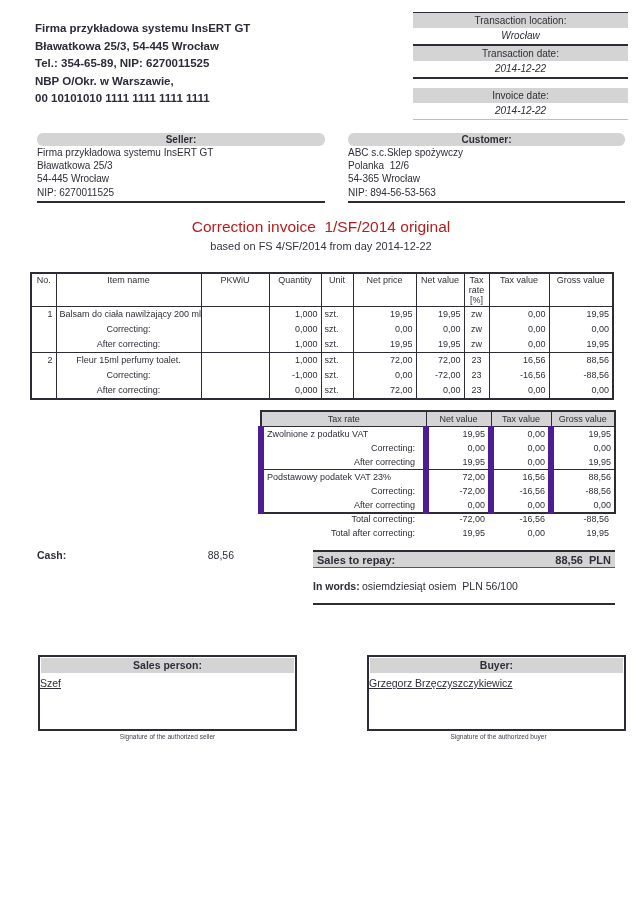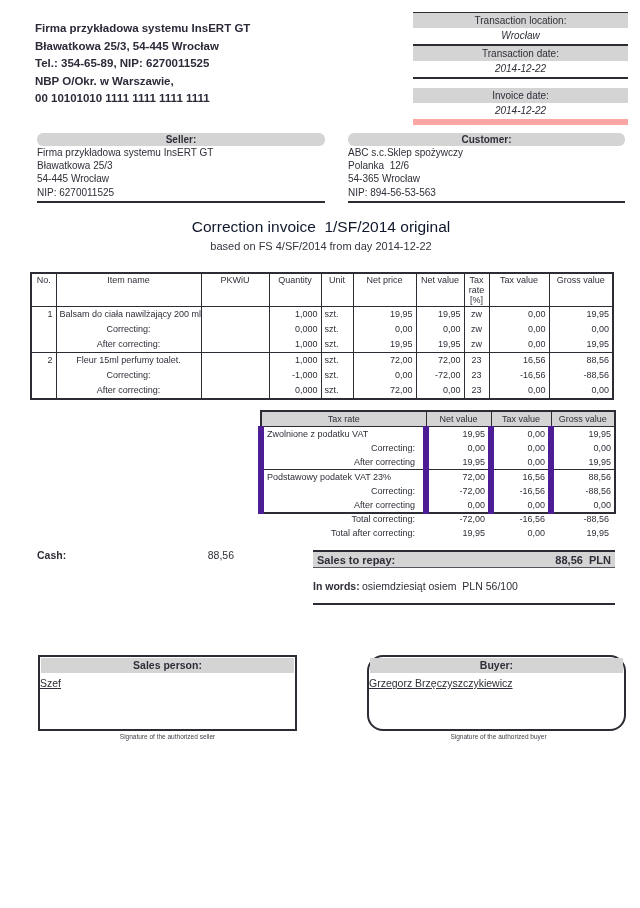--- a/index.html
+++ b/index.html
@@ -4,33 +4,33 @@
 <style>
   * { margin:0; padding:0; box-sizing:border-box; }
   html,body { background:#ffffff; }
   .page {
     position:relative; width:640px; height:908px; background:#ffffff;
     font-family:"Liberation Sans", sans-serif; color:#2e2e38; overflow:hidden;
   }
   
   .company { position:absolute; left:35px; top:20px; font-weight:bold; font-size:11.5px; line-height:17.5px; color:#2b2b3a; }
   
-  .metabox { position:absolute; left:413px; top:12px; width:215px; border-top:1px solid #2c2c34; border-bottom:6px solid #fca5a5; }
+  .metabox { position:absolute; left:413px; top:12px; width:215px; border-top:1px solid #2c2c34; border-bottom:1px solid #fca5a5; }
   .m-sec { border-bottom:2px solid #2c2c34; }
   .m-sec:last-child { border-bottom:none;margin-top:9px; }
   .m-label { background:#d4d4d4; height:15px; font-size:10px; text-align:center; line-height:15px; }
   .m-value { height:16px; font-size:10px; text-align:center; line-height:16px;font-style:italic; }
   
   .party { position:absolute; top:133px; border-bottom:2px solid #2c2c34; padding-bottom:2px; }
   .party.seller { left:37px; width:288px; }
   .party.customer { left:348px; width:277px; }
   .party-bar { background:#d4d4d4; height:13px; line-height:13px; text-align:center; font-size:10px; font-weight:bold;border-radius:6px; }
   .party-line { font-size:10px; line-height:12.2px; padding-top:1px; white-space:pre-wrap; }
   
-  .title { position:absolute; left:30px; top:218px; width:582px; text-align:center; font-size:15.5px; color:#0f172a; white-space:pre-wrap; }
+  .title { position:absolute; left:30px; top:218px; width:582px; text-align:center; font-size:15.5px; color:#b91c1c; white-space:pre-wrap; }
   .subtitle { position:absolute; left:30px; top:240px; width:582px; text-align:center; font-size:11px; color:#35353f; }
   
   table { border-collapse:collapse; table-layout:fixed; }
   .items { position:absolute; left:30px; top:272px; width:582px; font-size:9px; border:2px solid #2c2c34; }
   .items th { border:1px solid #2c2c34; font-weight:normal; vertical-align:top; text-align:center; font-size:9px; padding:1px 1px; height:33px; line-height:10px; }
   .items td { border-left:1px solid #2c2c34; border-right:1px solid #2c2c34; height:15px; line-height:15px; padding:0 3px; white-space:nowrap; overflow:hidden; }
   .items tbody { border-top:1px solid #2c2c34; }
   .c-no { text-align:right; }
   .c-name { text-align:center;margin-left:24px; }
   .c-num { text-align:right; }
@@ -54,21 +54,21 @@
                border-top:2px solid #2c2c34; border-bottom:1px solid #55555d; font-size:11px; font-weight:bold; line-height:17px; }
   .total-label { float:left; padding-left:4px; }
   .total-val { float:right; padding-right:4px; white-space:pre; }
   .inwords { position:absolute; left:313px; top:580px; width:302px; font-size:10.5px; }
   .inwords-label { font-weight:bold; }
   .inwords-val { position:absolute; left:49px; white-space:pre; }
   .bottom-line { position:absolute; left:313px; top:603px; width:302px; border-top:2px solid #2c2c34; }
   
   .sigbox { position:absolute; top:655px; height:76px; border:2px solid #2c2c34; background:#ffffff; }
   .sigbox.seller-sig { left:38px; width:259px; }
-  .sigbox.buyer-sig { left:367px; width:259px;border-radius:16px; }
+  .sigbox.buyer-sig { left:367px; width:259px; }
   .sig-bar { background:#d4d4d4; height:15px; line-height:15px; text-align:center; font-size:10.5px; font-weight:bold; margin:1px; }
   .sig-name { text-align:left; font-size:10.5px; padding-top:3px;text-decoration:underline; }
   .sig-caption { position:absolute; top:733px; font-size:6.5px; color:#3d3d46; text-align:center; }
   .sig-caption.seller-cap { left:38px; width:259px; }
   .sig-caption.buyer-cap { left:367px; width:263px; }
 </style>
 </head>
 <body>
 
 <div class="page">

